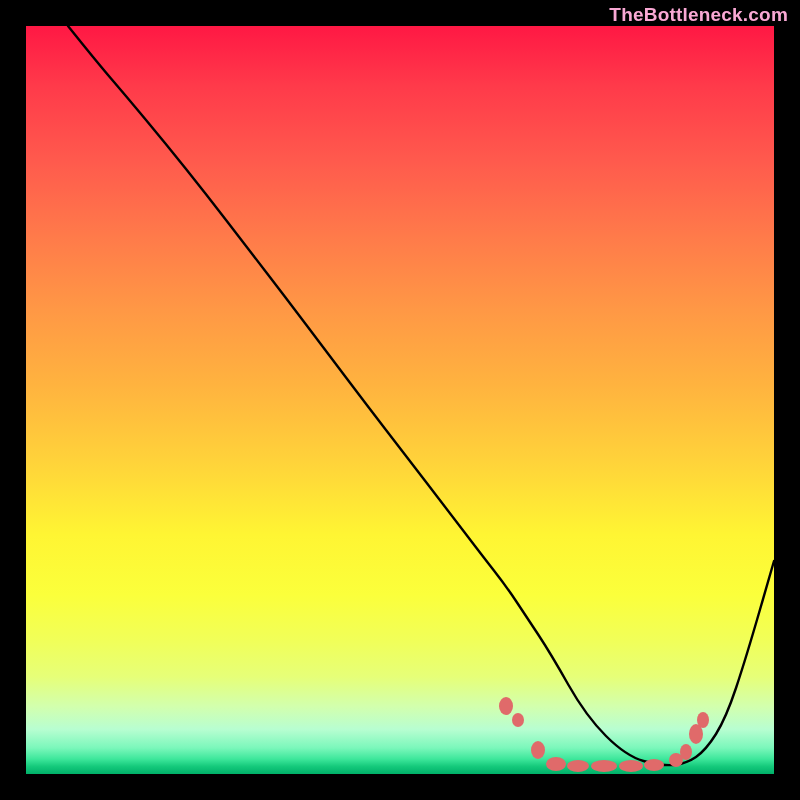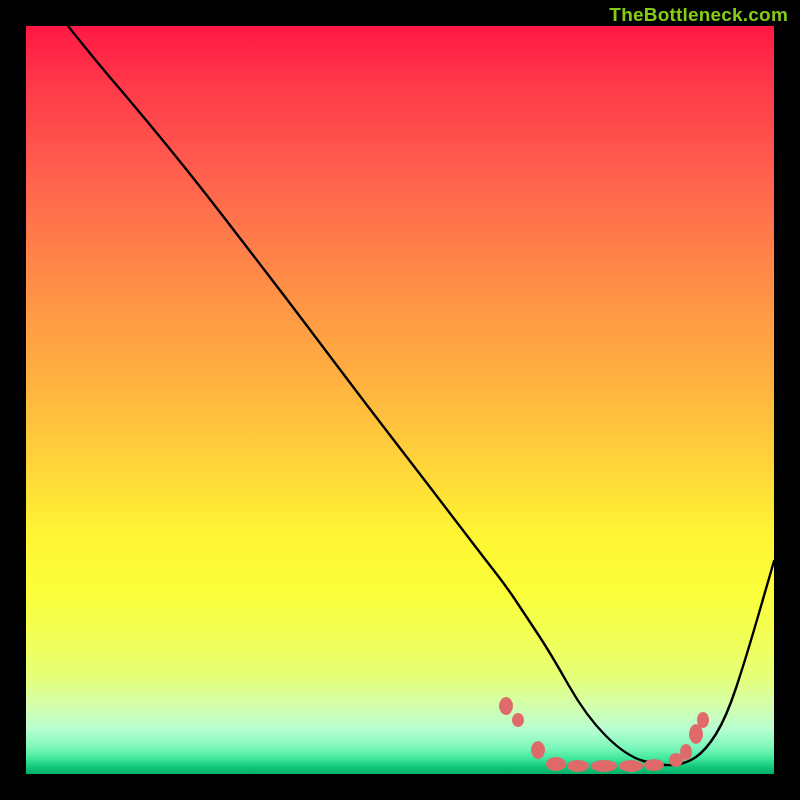--- a/index.html
+++ b/index.html
@@ -36,21 +36,21 @@
       #14c97b 99%,
       #00b069 100%
     );
   }
   .watermark {
     position: absolute;
     top: 4px;
     right: 12px;
     font-size: 19px;
     font-weight: 600;
-    color: #84cc16;
+    color: #f9a8d4;
     letter-spacing: 0.2px;
     user-select: none;
   }
   svg.curve {
     position: absolute;
     left: 0;
     top: 0;
     width: 748px;
     height: 748px;
   }

